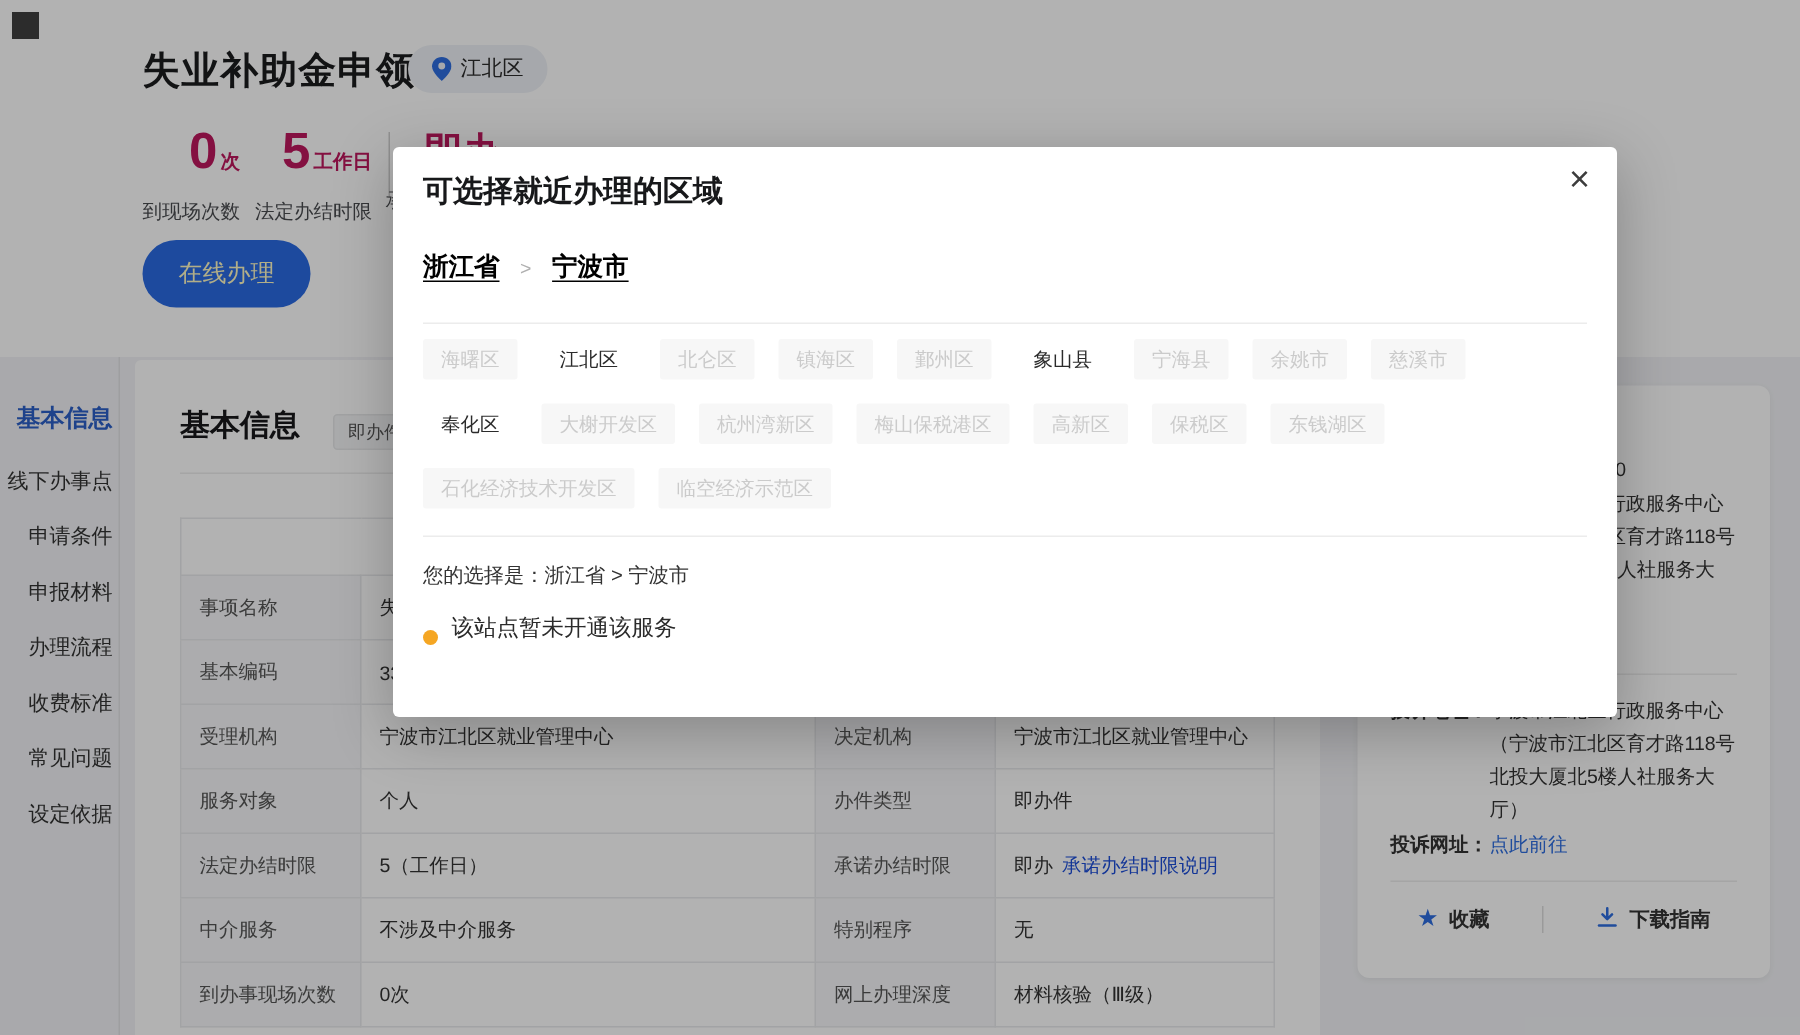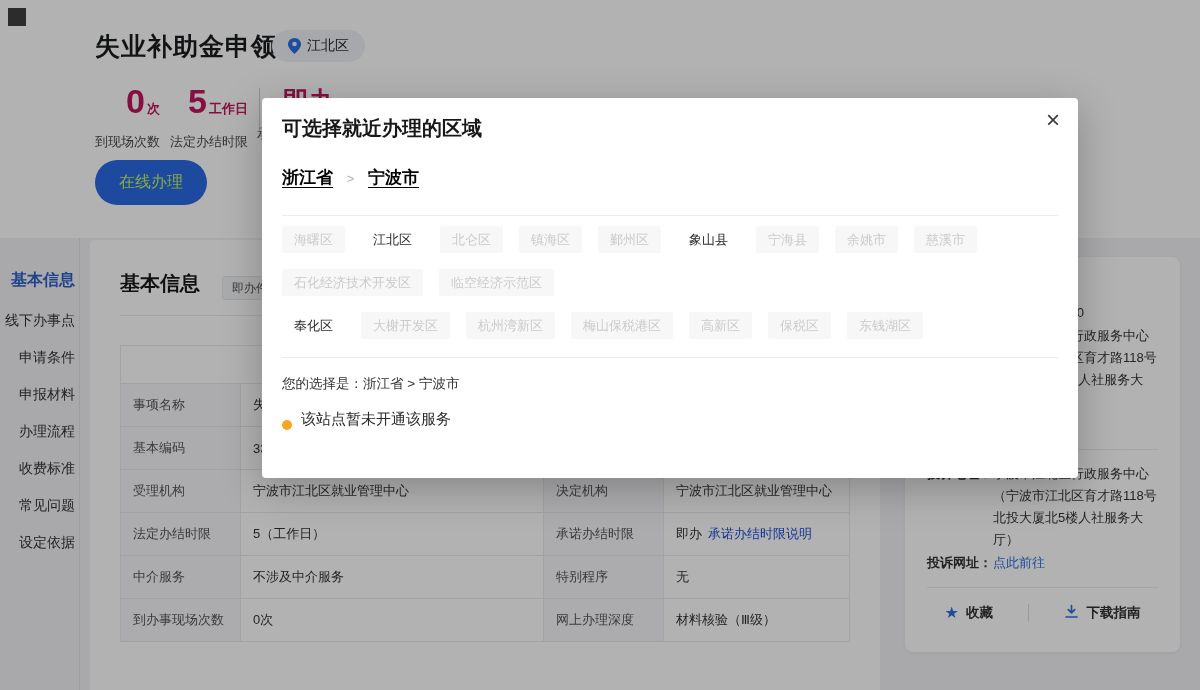--- a/index.html
+++ b/index.html
@@ -11,21 +11,21 @@
   .page-title{position:absolute;left:95px;top:30px;font-size:25px;font-weight:bold;color:#1b1c1e;letter-spacing:1px;}
   .loc-chip{position:absolute;left:272px;top:30px;height:32px;display:inline-flex;align-items:center;gap:6px;
             background:#eef1f6;border-radius:16px;padding:0 16px;font-size:14px;color:#2b2b2b;cursor:pointer;}
   .loc-chip svg{display:block;}
   .stat{position:absolute;top:84px;}
   .stat .num{font-size:34px;font-weight:bold;color:#be185d;line-height:34px;text-align:right;}
   .stat .num .unit{font-size:13px;font-weight:bold;margin-left:2px;}
   .stat .lab{font-size:13px;color:#4a4c50;margin-top:7px;}
   .stat-div{position:absolute;left:259px;top:88px;width:1px;height:44px;background:#cfcfcf;}
   .online-btn{position:absolute;left:95px;top:160px;width:112px;height:45px;border:none;border-radius:23px;
-              background:#2a6ae3;color:#bef264;font-size:16px;font-family:inherit;cursor:pointer;}
+              background:#2a6ae3;color:#fef9c3;font-size:16px;font-family:inherit;cursor:pointer;}
 
   
   .content-bg{position:absolute;left:0;top:238px;width:1200px;height:452px;background:#f2f3f6;}
   .vline{position:absolute;left:79px;top:238px;width:1px;height:452px;background:#e2e3e6;}
   .sidebar{position:absolute;left:0;top:270px;width:75px;text-align:right;}
   .side-item{font-size:14px;color:#333;margin-bottom:17px;line-height:20px;cursor:pointer;}
   .side-item.active{font-size:16px;font-weight:bold;color:#2b5fc7;margin-bottom:20px;}
 
   .main-card{position:absolute;left:90px;top:240px;width:790px;height:460px;background:#fff;border-radius:4px;}
   .main-card .sec-title{position:absolute;left:30px;top:30px;font-size:20px;font-weight:bold;color:#17181a;}
@@ -141,20 +141,26 @@
         <td class="lbl">基本编码</td>
         <td colspan="3">3300</td>
       </tr>
       <tr>
         <td class="lbl">受理机构</td>
         <td class="v1">宁波市江北区就业管理中心</td>
         <td class="lbl">决定机构</td>
         <td>宁波市江北区就业管理中心</td>
       </tr>
       <tr>
+        <td class="lbl">服务对象</td>
+        <td class="v1">个人</td>
+        <td class="lbl">办件类型</td>
+        <td>即办件</td>
+      </tr>
+      <tr>
         <td class="lbl">法定办结时限</td>
         <td class="v1">5（工作日）</td>
         <td class="lbl">承诺办结时限</td>
         <td>
           <span>即办</span><a>承诺办结时限说明</a>
         </td>
       </tr>
       <tr>
         <td class="lbl">中介服务</td>
         <td class="v1">不涉及中介服务</td>
@@ -232,32 +238,32 @@
         <span class="rg on">江北区</span>
         <span class="rg off">北仑区</span>
         <span class="rg off">镇海区</span>
         <span class="rg off">鄞州区</span>
         <span class="rg on">象山县</span>
         <span class="rg off">宁海县</span>
         <span class="rg off">余姚市</span>
         <span class="rg off">慈溪市</span>
       </div>
       <div class="rg-row">
-        <span class="rg off">石化经济技术开发区</span>
-        <span class="rg off">临空经济示范区</span>
-      </div>
-      <div class="rg-row">
         <span class="rg on">奉化区</span>
         <span class="rg off">大榭开发区</span>
         <span class="rg off">杭州湾新区</span>
         <span class="rg off">梅山保税港区</span>
         <span class="rg off">高新区</span>
         <span class="rg off">保税区</span>
         <span class="rg off">东钱湖区</span>
       </div>
+      <div class="rg-row">
+        <span class="rg off">石化经济技术开发区</span>
+        <span class="rg off">临空经济示范区</span>
+      </div>
     </div>
 
     <div class="m-hr" style="margin-top:18px;"></div>
 
     <div class="m-selection">
       <span>您的选择是：</span><span>浙江省 &gt; 宁波市</span>
     </div>
 
     <div class="m-warning">
       <span class="warn-dot"></span>

